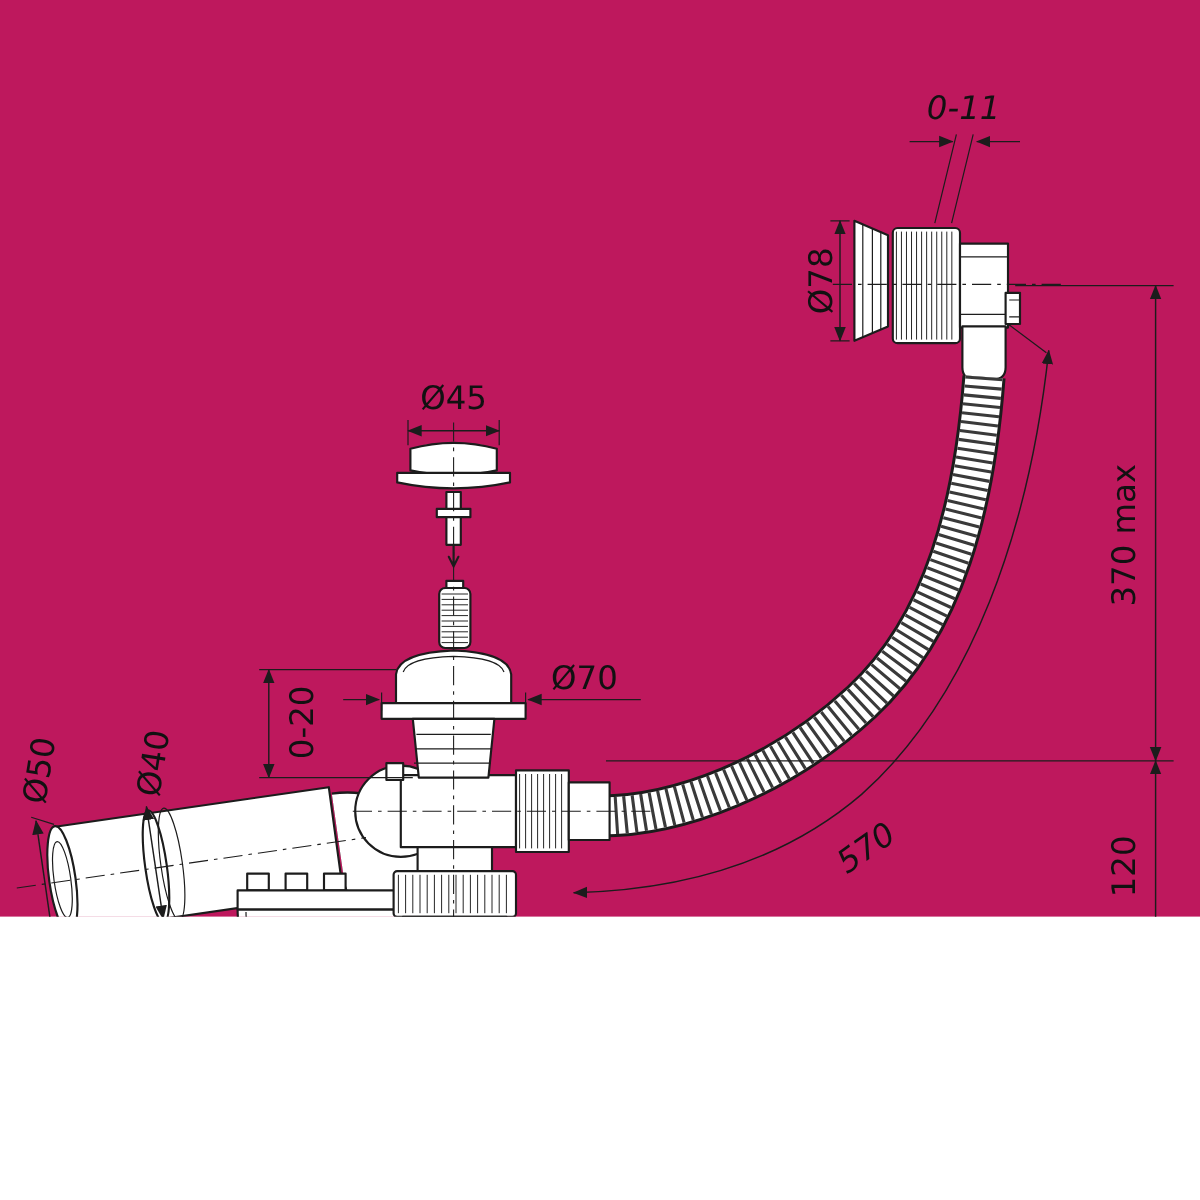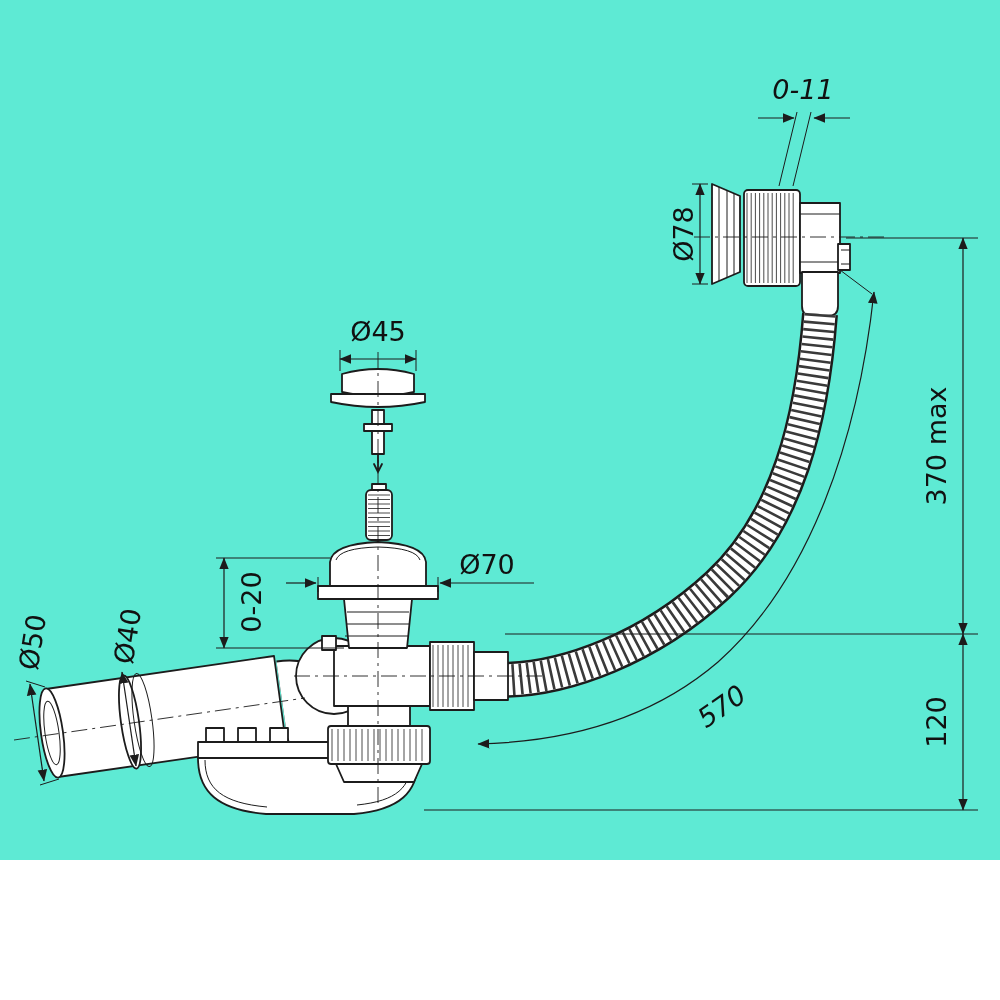--- a/index.html
+++ b/index.html
@@ -1,16 +1,16 @@
 <!DOCTYPE html>
 <html><head>
 <meta charset="utf-8">
 <style>
   html,body{margin:0;padding:0;background:#ffffff;}
-  #canvas{width:1000px;height:860px;position:relative;background:#5eead4;}
+  #canvas{width:1000px;height:764px;position:relative;background:#be185d;}
   svg{display:block;}
   .o{fill:#ffffff;stroke:#1c1c1c;stroke-width:1.8;stroke-linejoin:round;}
   .l{fill:none;stroke:#1c1c1c;stroke-width:1.8;stroke-linecap:round;}
   .t{fill:none;stroke:#1c1c1c;stroke-width:1;}
   .d{fill:none;stroke:#1c1c1c;stroke-width:1.2;}
   .cl{fill:none;stroke:#1c1c1c;stroke-width:0.9;stroke-dasharray:16 5 3 5;}
   .hatch line{stroke:#1c1c1c;stroke-width:0.8;}
   text{font-family:"DejaVu Sans","Liberation Sans",sans-serif;font-size:27px;fill:#111;}
   .it{font-style:italic;}
 </style>

